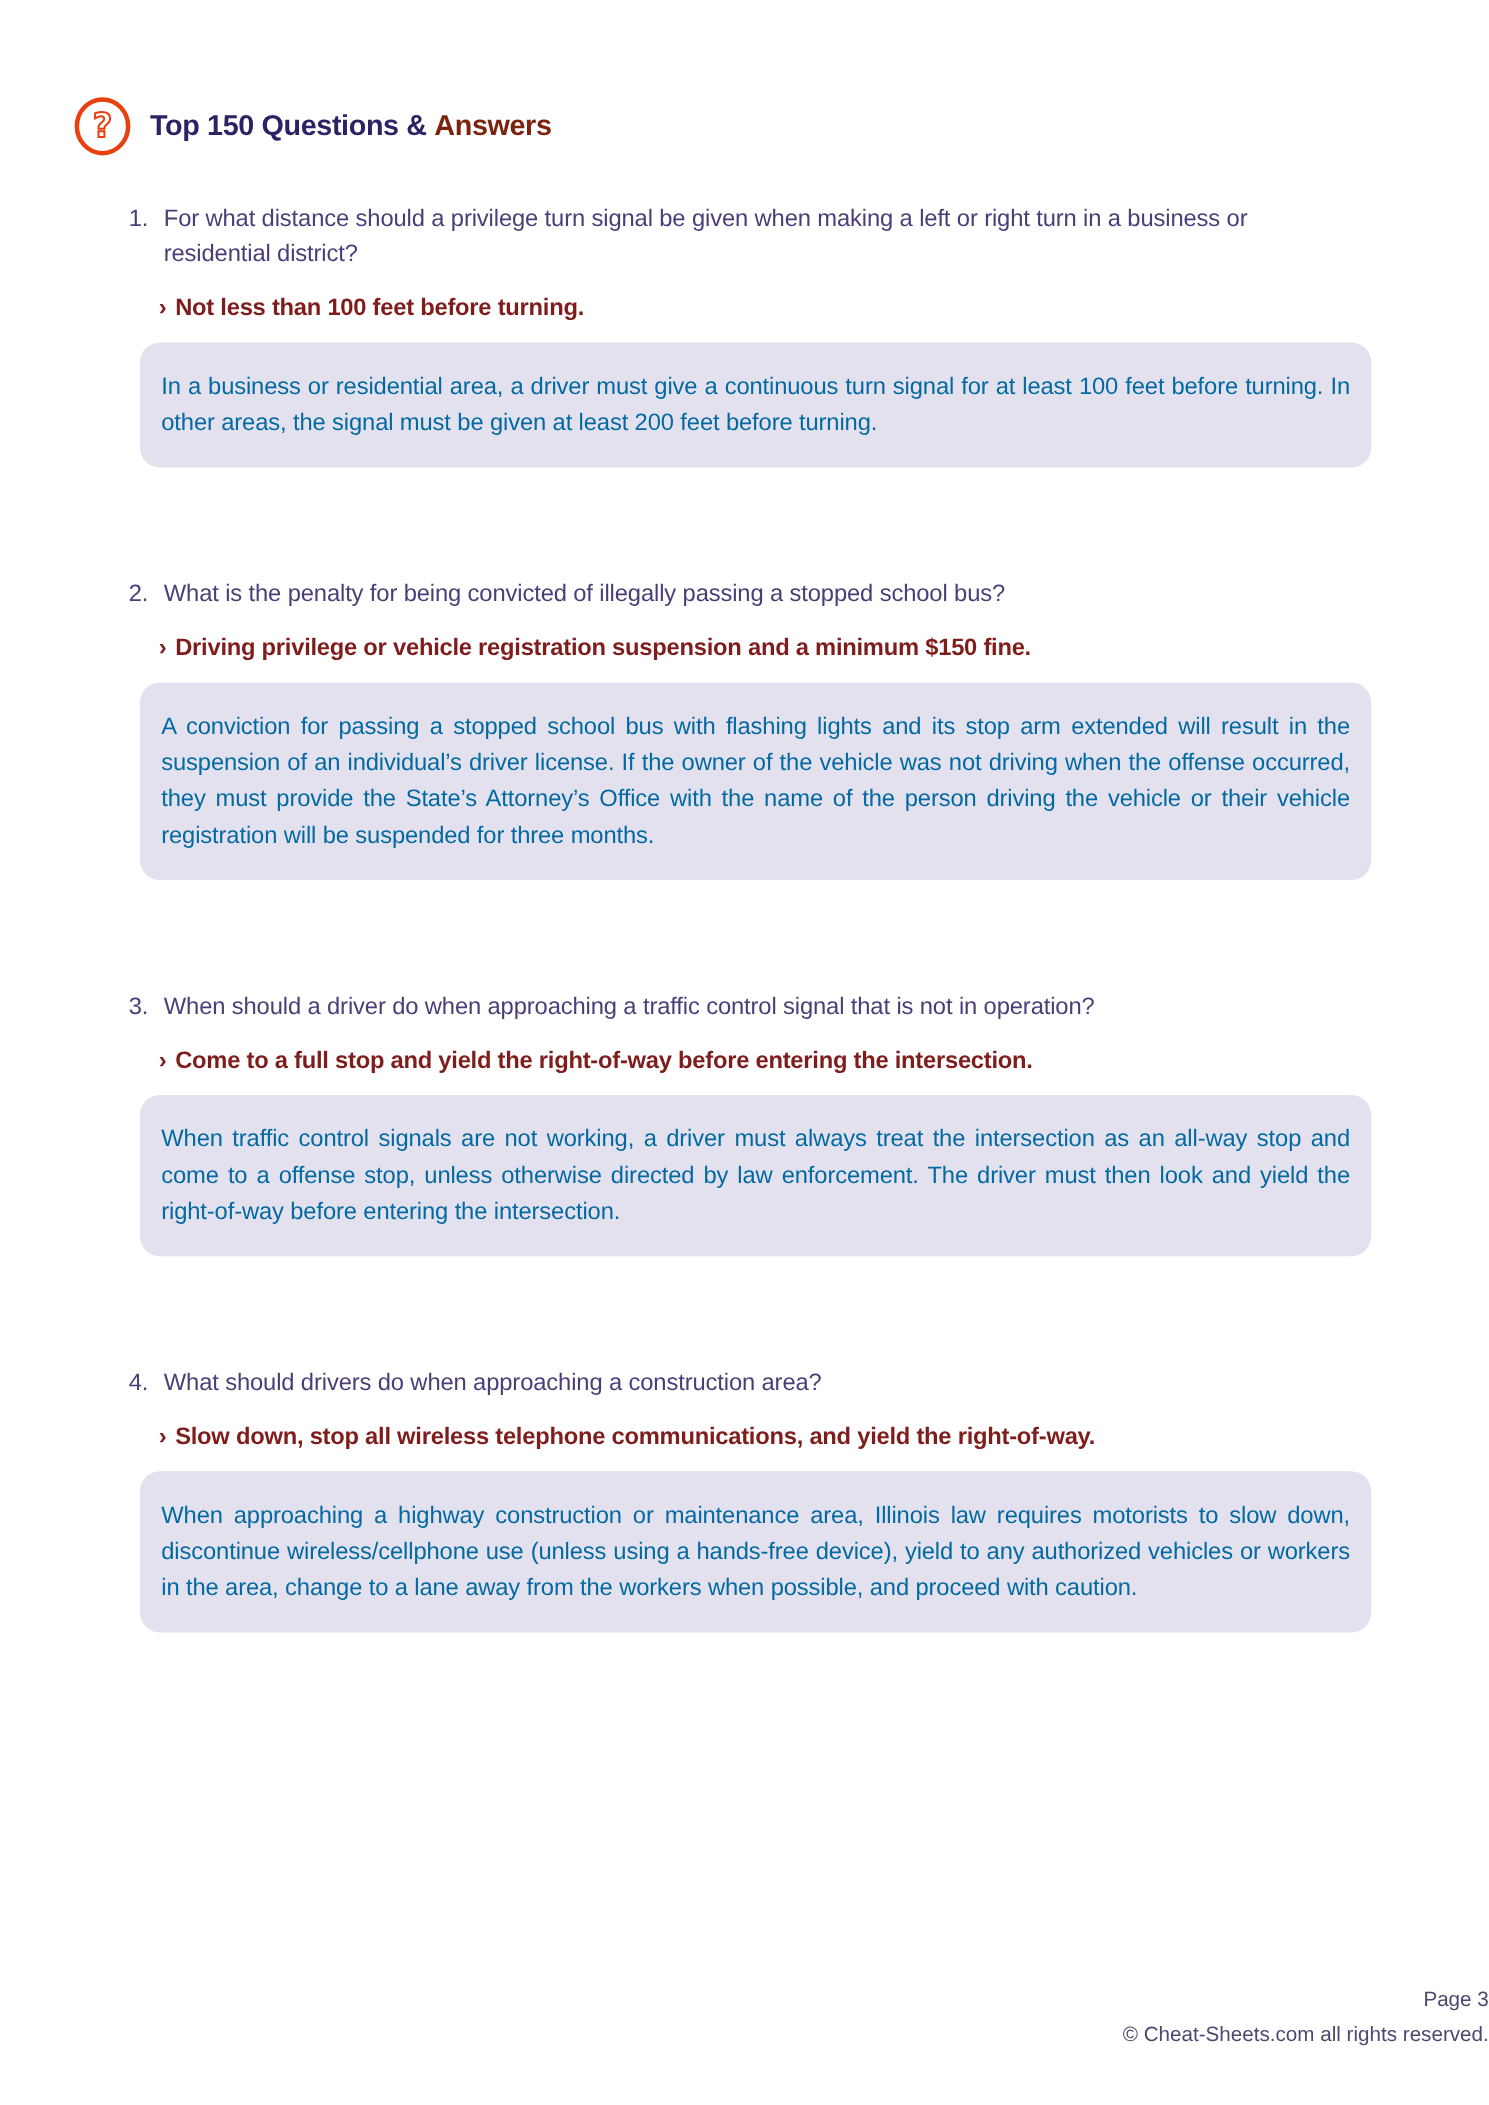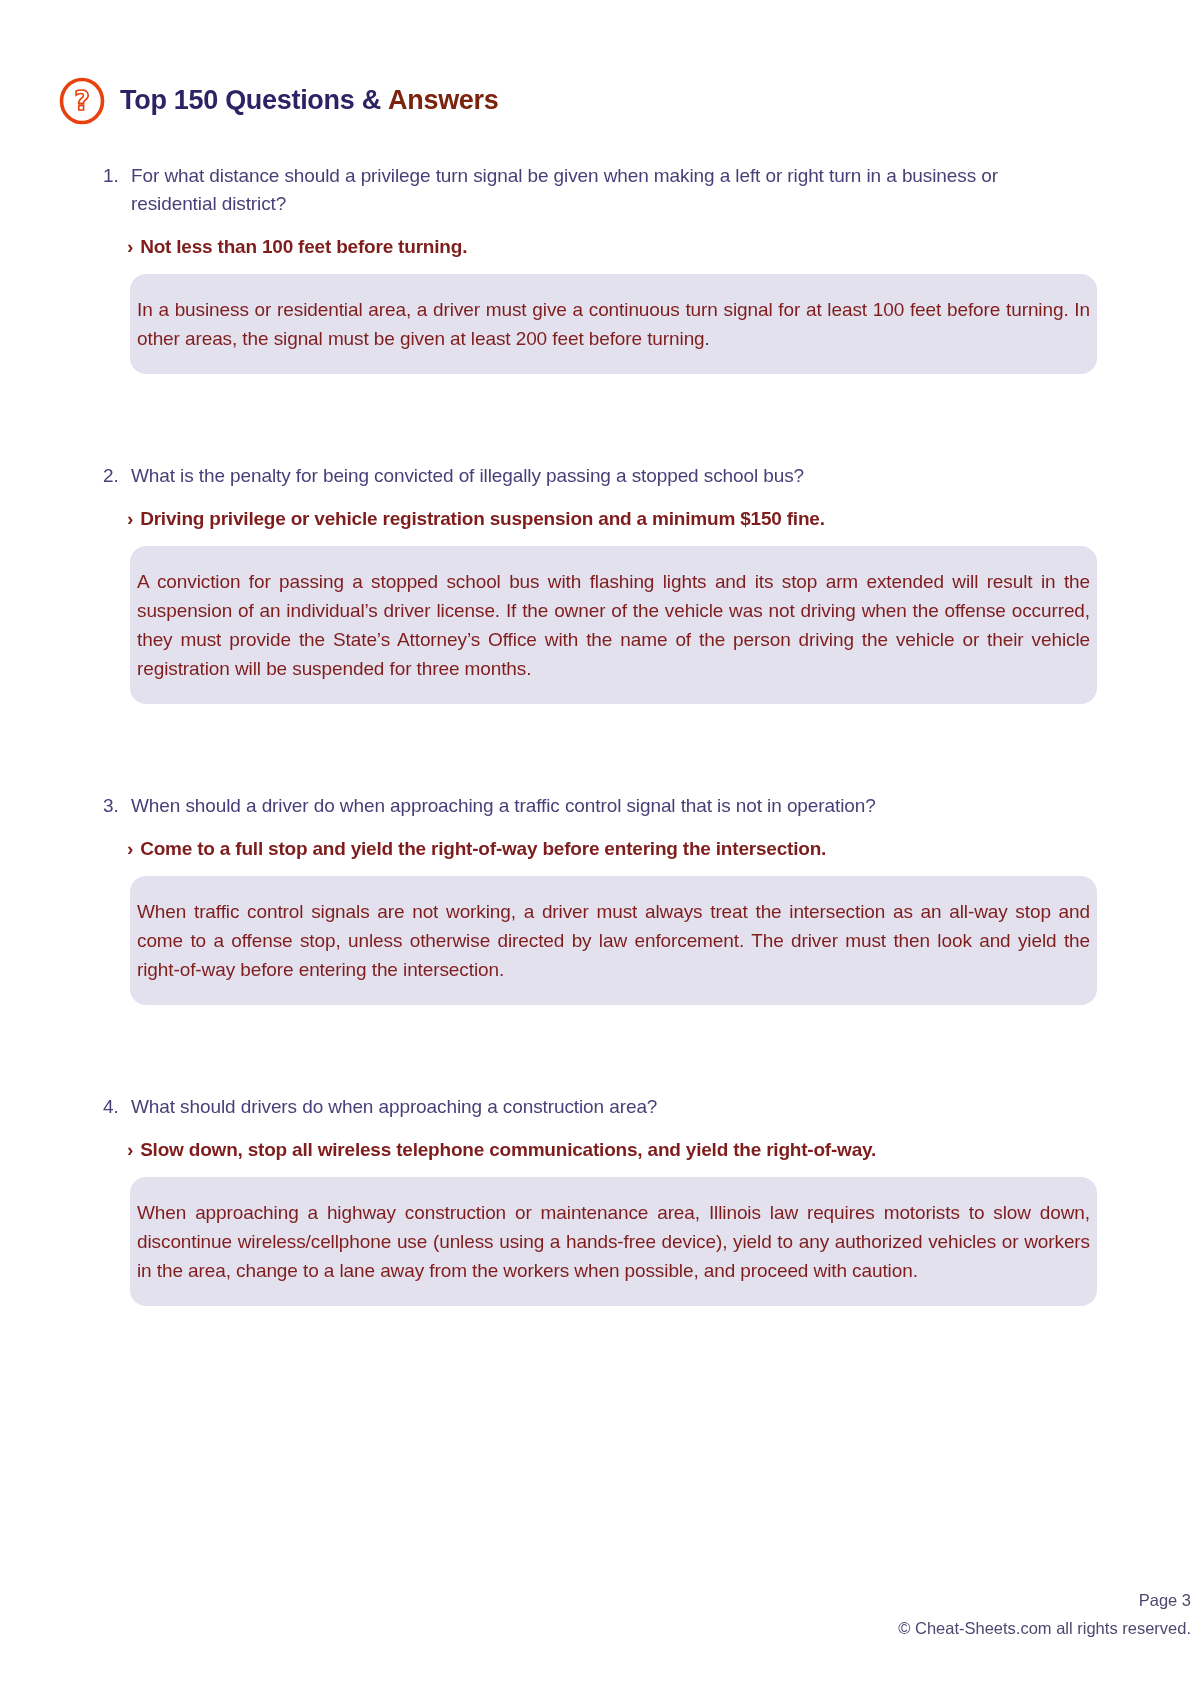--- a/index.html
+++ b/index.html
@@ -16,21 +16,21 @@
   }
   
   .header {
     display: flex;
     align-items: center;
     gap: 14px;
     padding: 76px 0 0 58px;
   }
   .q-icon { width: 48px; height: 50px; flex: 0 0 auto; }
   .title {
-    font-size: 27px;
+    font-size: 23px;
     font-weight: 800;
     letter-spacing: -0.3px;
     color: #2d2364;
     line-height: 1.1;
     text-align: center;
   }
   .title .accent { color: #7c230d; }
   
   .content {
     padding: 36px 94px 0 103px;
@@ -48,27 +48,27 @@
   .qa-question-text { max-width: 905px; }
   .qa-answer {
     margin: 18px 0 16px 24px;
     font-size: 19px;
     font-weight: 700;
     letter-spacing: -0.2px;
     color: #7f1d1d;
   }
   .qa-answer .marker { margin-right: 7px; font-weight: 700; }
   .qa-explanation {
-    margin-left: 27px;
+    margin-left: 9px;
     background: #e4e1ef;
     border-radius: 16px;
-    padding: 21px 7px;
+    padding: 21px 17px;
     font-size: 19px;
     line-height: 29px;
-    color: #7f1d1d;
+    color: #0369a1;
     letter-spacing: -0.1px;
     text-align: justify;
   }
   
   .footer {
     position: absolute;
     left: 0;
     bottom: 42px;
     width: 100%;
     text-align: right;

